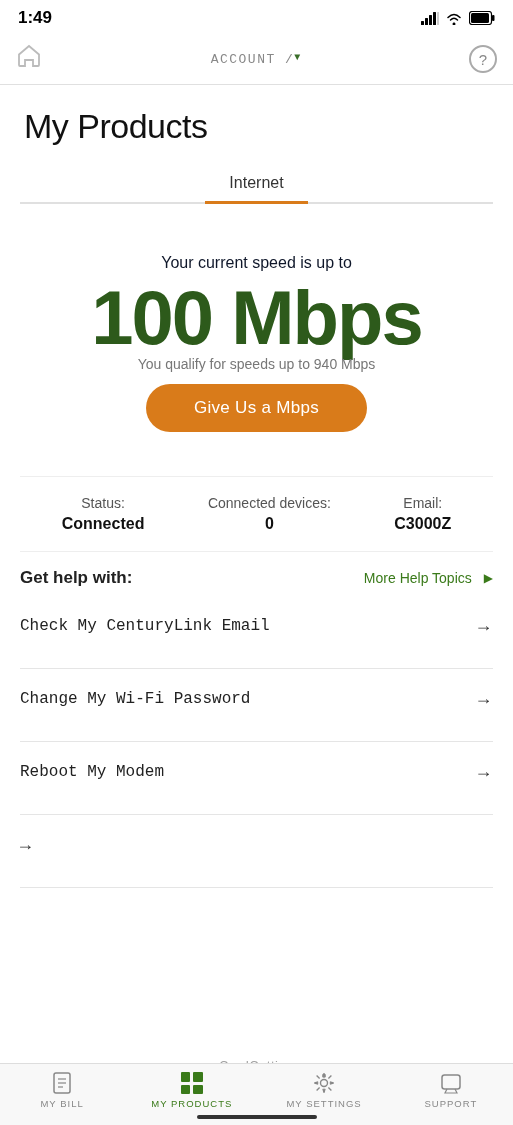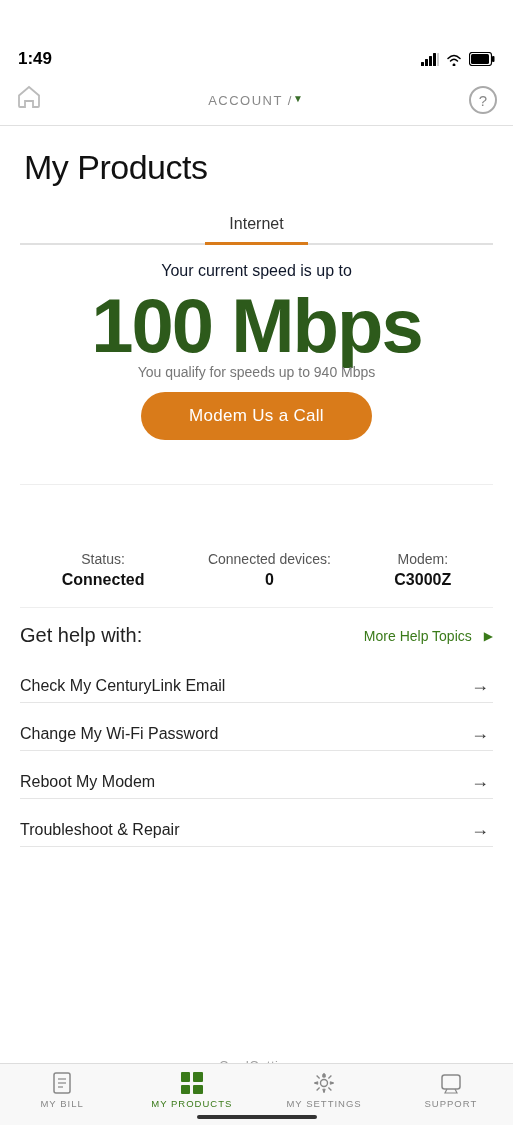--- a/index.html
+++ b/index.html
@@ -13,21 +13,20 @@
       overflow-x: hidden;
     }
 
     
     .status-bar {
       display: flex;
       justify-content: space-between;
       align-items: center;
       padding: 8px 18px 6px 18px;
       background: #fff;
-      margin-top: 41px;
     }
     .status-time {
       font-size: 17px;
       font-weight: 600;
       color: #000;
     }
     .status-icons {
       display: flex;
       align-items: center;
       gap: 6px;
@@ -41,20 +40,21 @@
       padding: 10px 16px;
       border-bottom: 1px solid #e0e0e0;
       background: #fff;
     }
     .nav-home-icon {
       font-size: 22px;
       color: #b8b8b8;
     }
     .nav-account {
       display: flex;
+      font-family: Liberation Mono, monospace;
     }
     .nav-account-text {
       font-size: 13px;
       letter-spacing: 1.5px;
       color: #888;
       font-weight: 500;
     }
     .nav-dropdown-arrow {
       font-size: 10px;
       color: #3a6e2a;
@@ -84,21 +84,21 @@
       color: #111;
       margin: 22px 0 18px 4px;
       letter-spacing: -0.5px;
     }
 
     
     .tab-bar {
       display: flex;
       justify-content: center;
       border-bottom: 2px solid #e0e0e0;
-      margin-bottom: 7px;
+      margin-bottom: 40px;
     }
     .tab-item {
       padding: 10px 24px;
       font-size: 16px;
       color: #888;
       position: relative;
     }
     .tab-item.active {
       color: #333;
     }
@@ -152,21 +152,20 @@
       justify-content: space-around;
       align-items: flex-start;
       background: #fff;
       border-top: 1px solid #eee;
       border-bottom: 1px solid #eee;
       padding: 18px 10px;
       margin: 24px 0 0;
     }
     .status-item {
       text-align: center;
-      margin-top: 48px;
     }
     .status-item-label {
       font-size: 14px;
       color: #555;
       margin-bottom: 4px;
     }
     .status-item-value {
       font-size: 16px;
       font-weight: 700;
       color: #111;
@@ -176,23 +175,23 @@
     .help-section {
       padding: 16px 0 0;
     }
     .help-header {
       display: flex;
       justify-content: space-between;
       align-items: center;
       margin-bottom: 0px;
     }
     .help-title {
-      font-size: 20px;
+      font-size: 17px;
       color: #222;
-      font-weight: 400;
+      font-weight: 700;
     }
     .more-topics-link {
       font-size: 14px;
       color: #3a7a1a;
       display: flex;
       align-items: center;
       gap: 12px;
       cursor: pointer;
     }
     .more-topics-arrow {
@@ -201,23 +200,24 @@
     }
 
     
     .help-list {
       margin-top: 8px;
     }
     .help-list-item {
       display: flex;
       justify-content: space-between;
       align-items: center;
-      padding: 20px 4px 6px 0;
+      padding: 20px 4px 32px 0;
       border-bottom: 1px solid #e5e5e5;
       cursor: pointer;
+      font-family: Liberation Mono, monospace;
     }
     .help-list-item-text {
       font-size: 16px;
       color: #222;
     }
     .help-list-arrow {
       font-size: 18px;
       color: #333;
       font-weight: 300;
     }
@@ -344,34 +344,34 @@
   <div class="tab-bar">
     <div class="tab-item active">
       <span>Internet</span>
     </div>
   </div>
 
   <div class="speed-section">
     <div class="speed-label">Your current speed is up to</div>
     <div class="speed-value">100 Mbps</div>
     <div class="speed-qualify">You qualify for speeds up to 940 Mbps</div>
-    <button class="call-button">Modem Us a Call</button>
+    <button class="call-button">Give Us a Mbps</button>
   </div>
 
   <div class="status-row">
     <div class="status-item">
       <div class="status-item-label">Status:</div>
       <div class="status-item-value">Connected</div>
     </div>
     <div class="status-item">
       <div class="status-item-label">Connected devices:</div>
       <div class="status-item-value">0</div>
     </div>
     <div class="status-item">
-      <div class="status-item-label">Modem:</div>
+      <div class="status-item-label">Email:</div>
       <div class="status-item-value">C3000Z</div>
     </div>
   </div>
 
   <div class="help-section">
     <div class="help-header">
       <span class="help-title">Get help with:</span>
       <div class="more-topics-link">
         <span>More Help Topics</span>
         <span class="more-topics-arrow">▶</span>
@@ -384,21 +384,20 @@
       </div>
       <div class="help-list-item">
         <span class="help-list-item-text">Change My Wi-Fi Password</span>
         <span class="help-list-arrow">→</span>
       </div>
       <div class="help-list-item">
         <span class="help-list-item-text">Reboot My Modem</span>
         <span class="help-list-arrow">→</span>
       </div>
       <div class="help-list-item">
-        <span class="help-list-item-text">Troubleshoot &amp; Repair</span>
         <span class="help-list-arrow">→</span>
       </div>
     </div>
   </div>
 </div>
 
 <div class="watermark">
   <span>CordCutting</span>
 </div>
 

